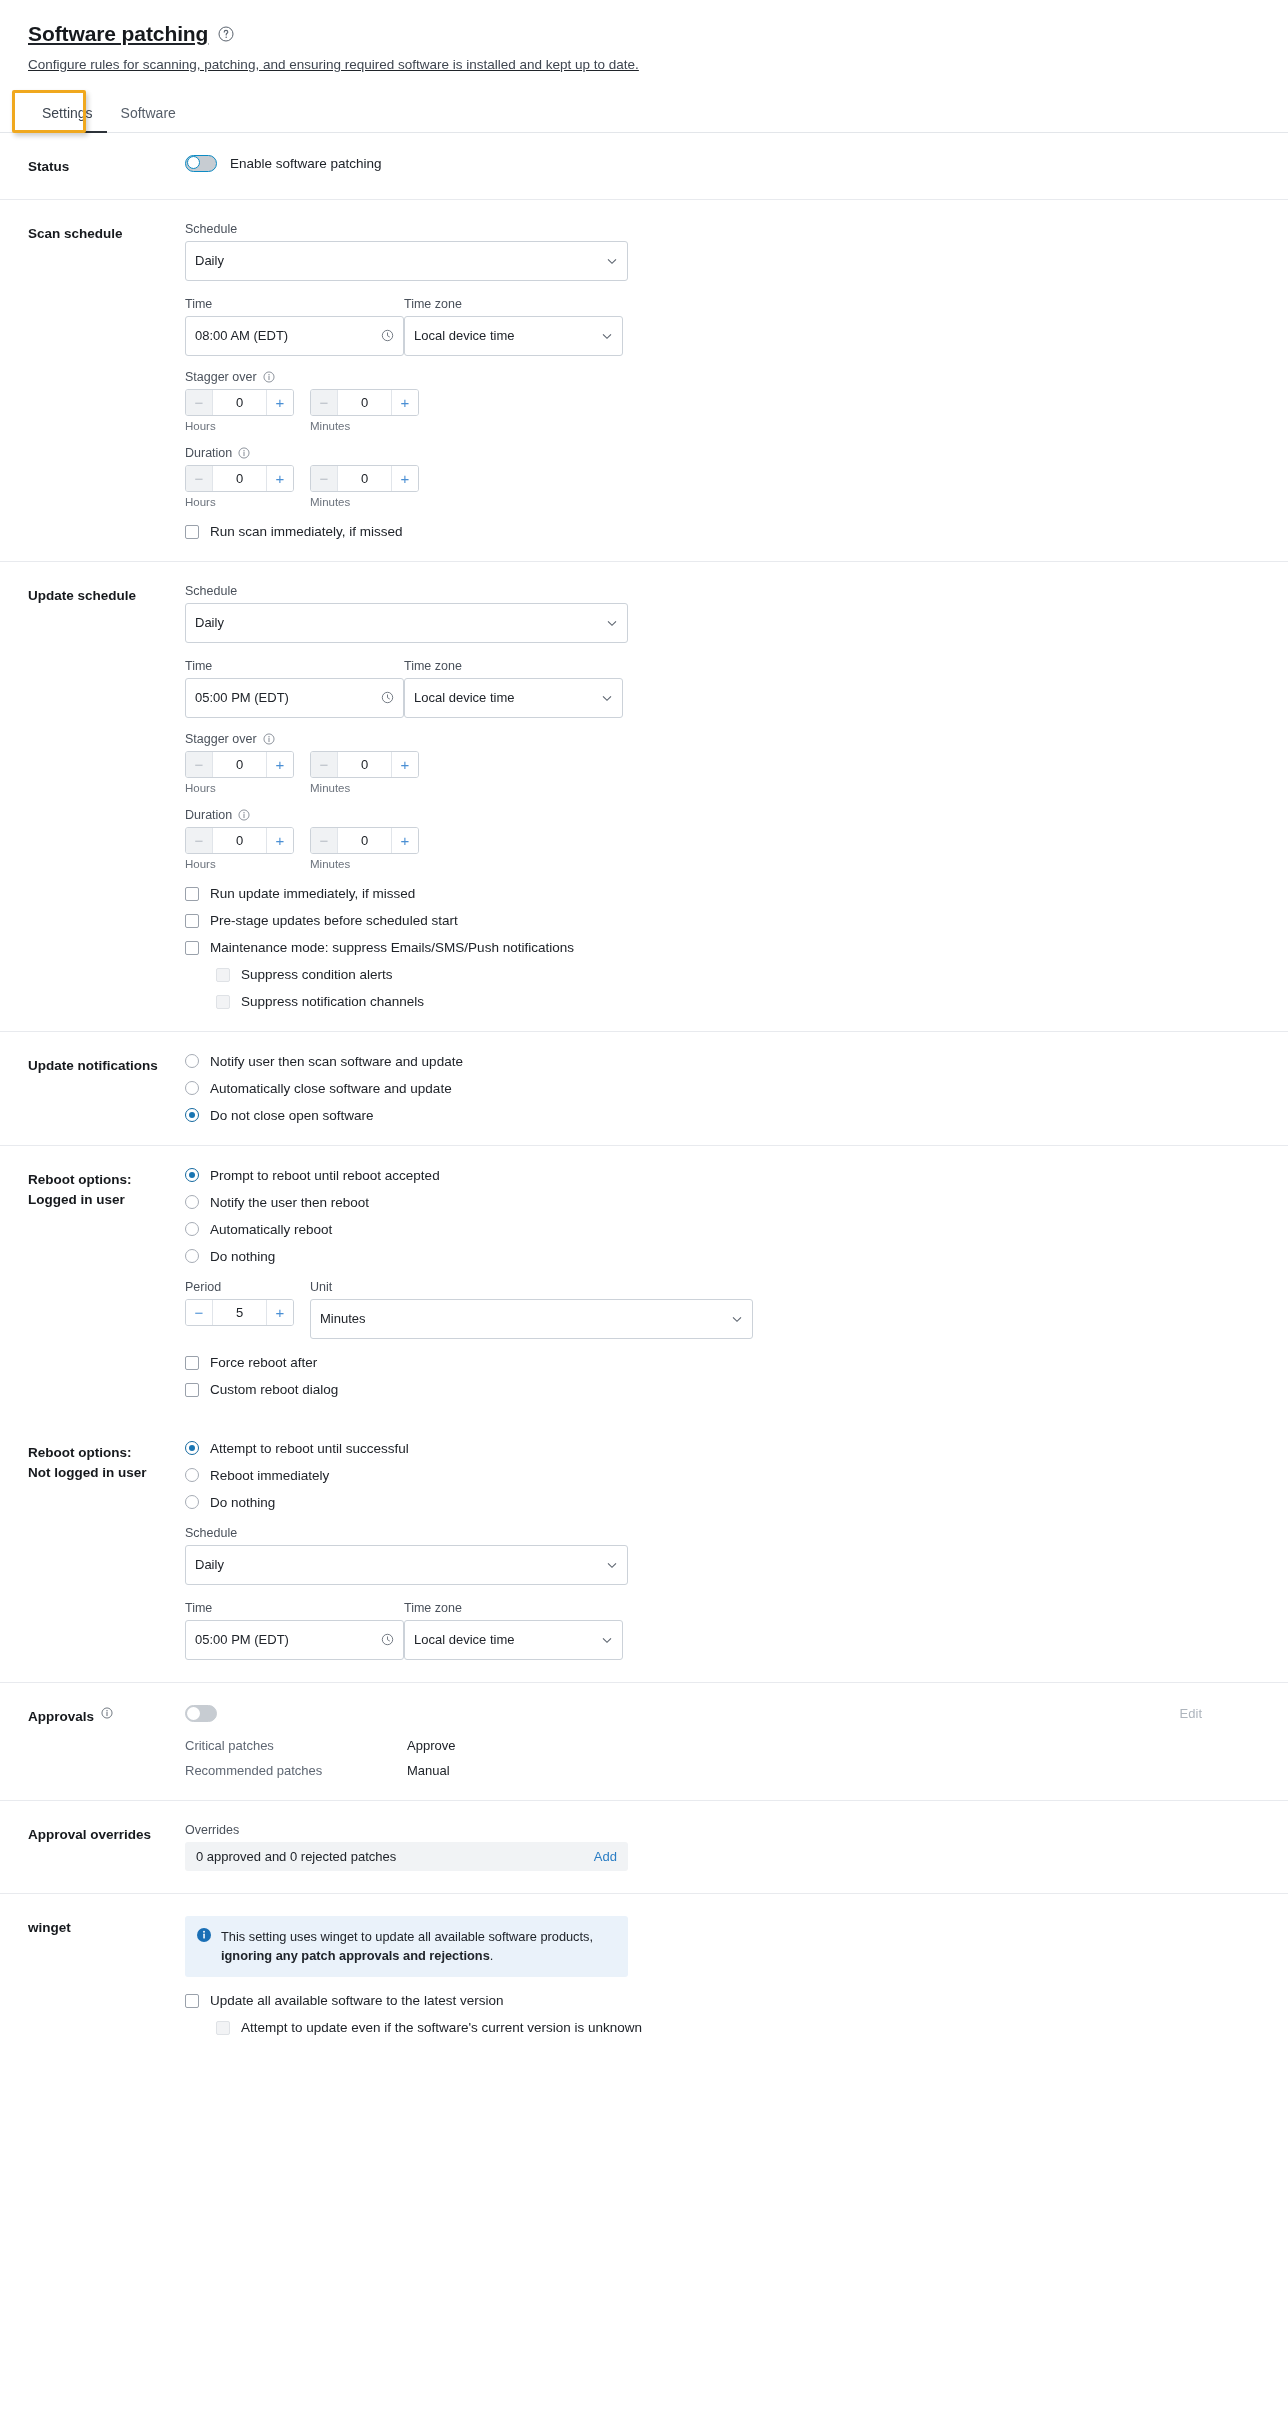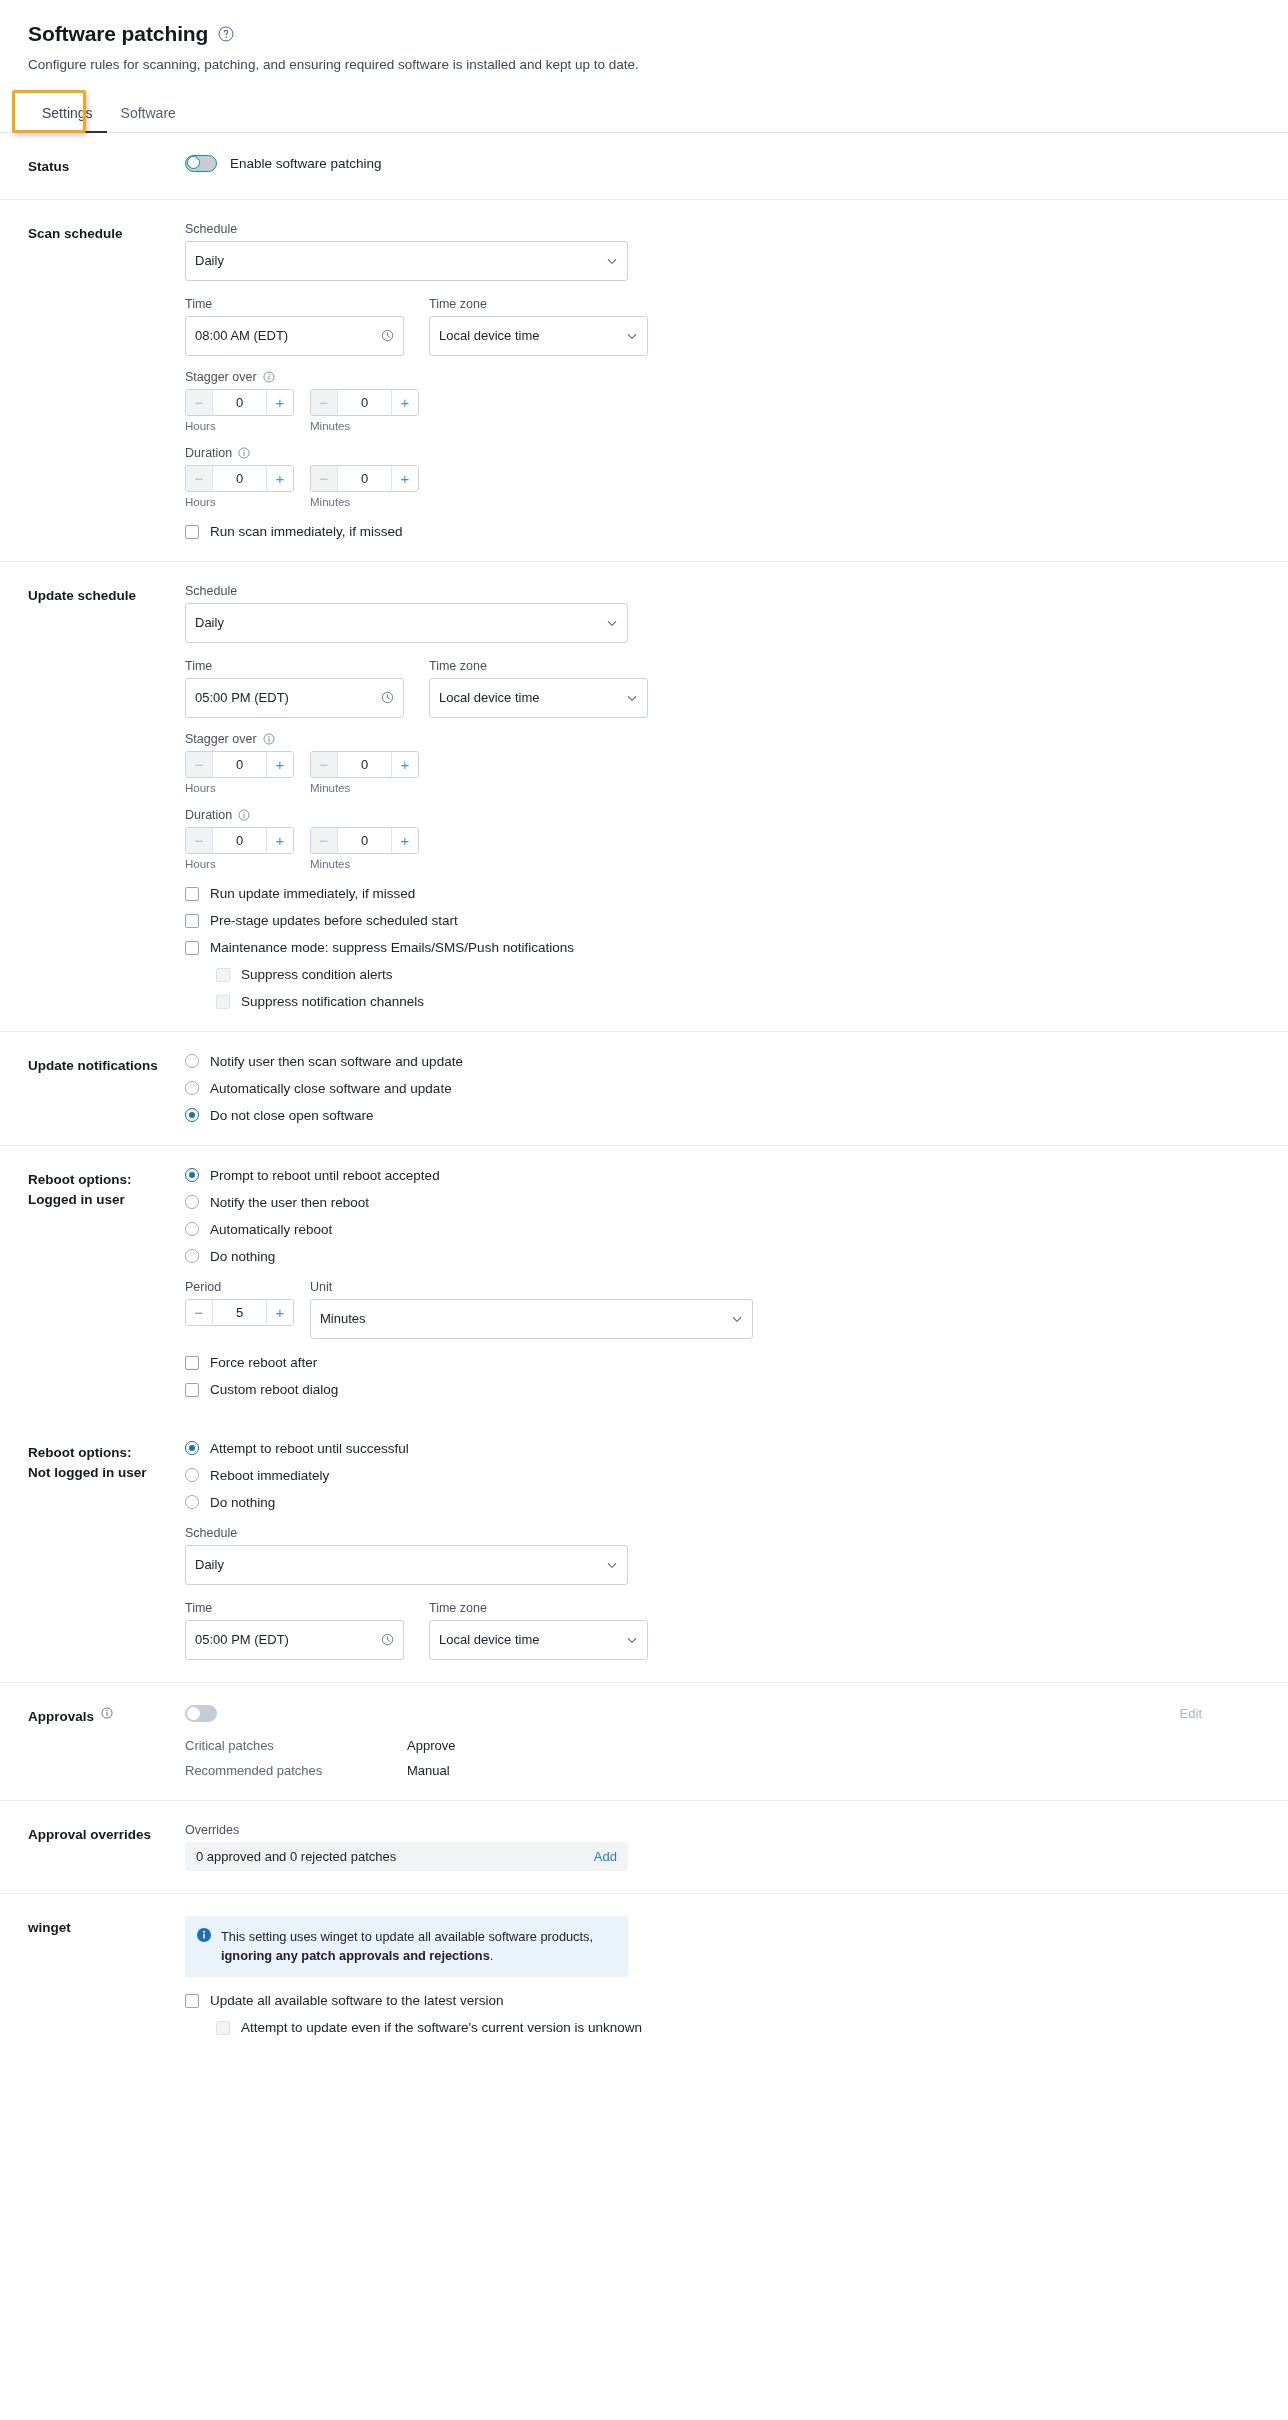--- a/index.html
+++ b/index.html
@@ -13,21 +13,21 @@
   }
   .page {
     width: 1288px;
     min-height: 2420px;
     background: #fff;
     position: relative;
     padding: 0 0 30px 0;
   }
 
   
-  .hdr { padding: 22px 12px 0 28px; }
+  .hdr { padding: 22px 12px 0 28px; text-decoration: underline; }
   .hdr-title-row { display: flex; align-items: center; gap: 9px; }
   .hdr-title {
     font-size: 21px;
     font-weight: bold;
     letter-spacing: -0.1px;
     color: #16191d;
   }
   .help-icon {
     width: 17px; height: 17px;
     display: inline-flex; align-items: center; justify-content: center;
@@ -145,21 +145,21 @@
     padding: 16px 9px;
     font-size: 13px;
     color: #20242a;
     position: relative;
     cursor: pointer;
   }
   .control .val { flex: 1 1 auto; }
   .control .adorn { display: flex; align-items: center; color: #6a717b; }
   .w-select { width: 443px; }
   .w-half   { width: 219px; }
-  .row2 { display: flex; gap: 25px; margin-top: 16px; }
+  .row2 { display: flex; gap: 0; margin-top: 16px; }
 
   
   .stepper-group { display: flex; gap: 16px; }
   .stepper-wrap { width: 109px; }
   .stepper {
     height: 27px;
     border: 1px solid #ccd2d9;
     border-radius: 3px;
     display: flex;
     align-items: stretch;

